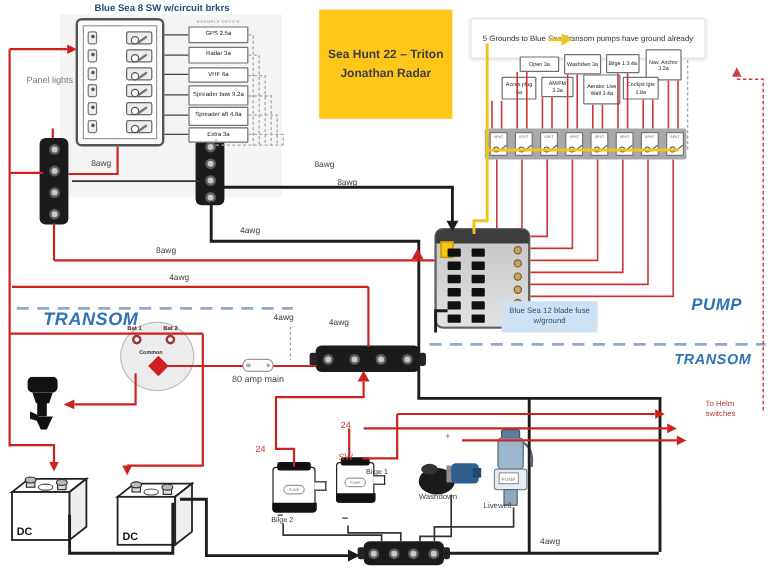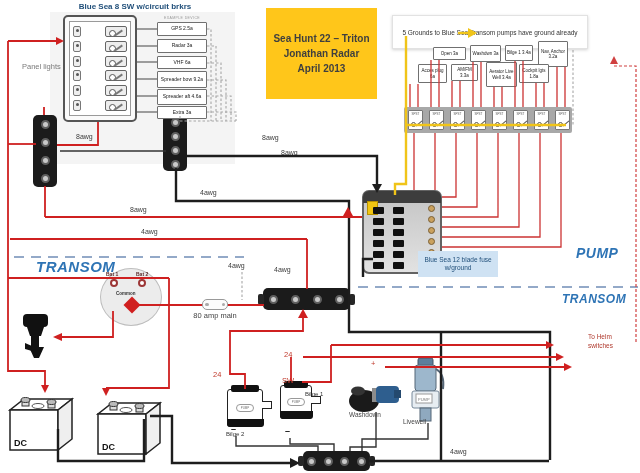--- a/index.html
+++ b/index.html
@@ -126,21 +126,20 @@
   <div class="abs comp busbar v" style="left:163px;top:115px;width:24px;height:56px">
       <span class="term"></span>
       <span class="term"></span>
       <span class="term"></span>
       <span class="term"></span>
     </div>
 
   <div class="abs comp titlebox">
     <div>Sea Hunt 22 – Triton</div>
     <div>Jonathan Radar</div>
-    <div>April 2013</div>
   </div>
 
   <div class="abs comp notebox">5 Grounds to Blue Sea Transom pumps have ground already</div>
 
   <div></div>
   <div class="abs comp strip" id="strip">
       <div class="sw" style="left: 4px;">
         <span class="sw-t">SPST</span>
         <span class="sw-c"></span>
         <span class="sw-l"></span>

